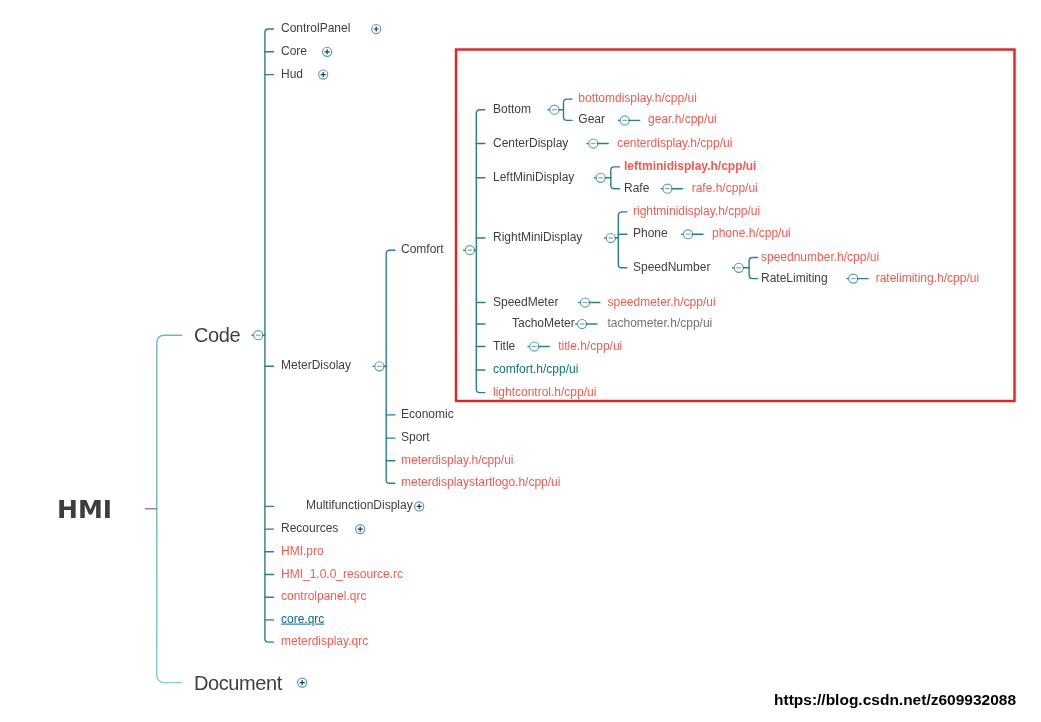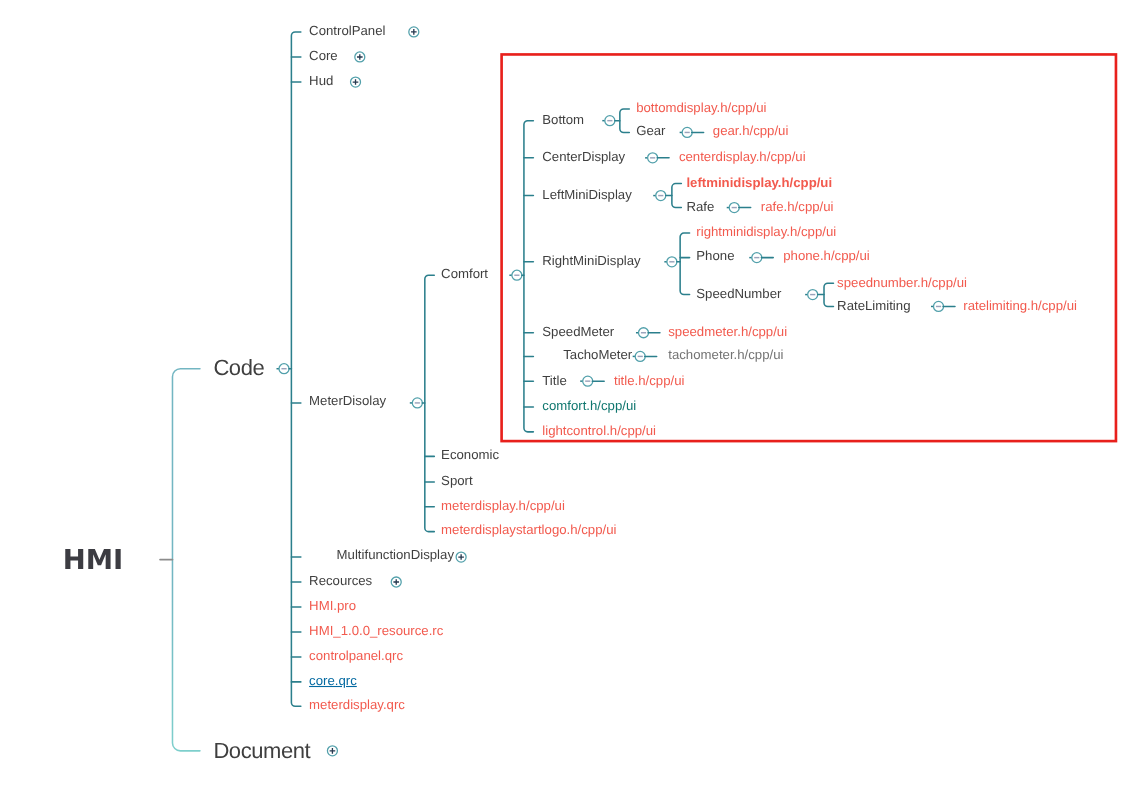--- a/index.html
+++ b/index.html
@@ -213,13 +213,14 @@
       <div class="nodelabel sz-n" style="color: rgb(242, 90, 78); left: 401px; top: 483.3px;">meterdisplaystartlogo.h/cpp/ui</div>
       <div class="nodelabel sz-n" style="color: rgb(63, 63, 63); left: 270px; top: 506.4px; margin-left: 36px;">MultifunctionDisplay</div>
       <div class="nodelabel sz-n" style="color: rgb(63, 63, 63); left: 281px; top: 529.1px;">Recources</div>
       <div class="nodelabel sz-n" style="color: rgb(242, 90, 78); left: 281px; top: 551.8px;">HMI.pro</div>
       <div class="nodelabel sz-n" style="color: rgb(242, 90, 78); left: 281px; top: 574.5px;">HMI_1.0.0_resource.rc</div>
       <div class="nodelabel sz-n" style="color: rgb(242, 90, 78); left: 281px; top: 597.2px;">controlpanel.qrc</div>
       <div class="nodelabel sz-n" style="color: #0369a1; left: 281px; top: 619.9px; text-decoration: underline;">core.qrc</div>
       <div class="nodelabel sz-n" style="color: rgb(242, 90, 78); left: 281px; top: 642.1px;">meterdisplay.qrc</div>
       <div class="nodelabel sz-l1" style="color: rgb(63, 63, 63); left: 194px; top: 682.6px;">Document</div>
     </div>
+  <div id="watermark">https://blog.csdn.net/z609932088</div>
 </div>
 
 </body></html>

